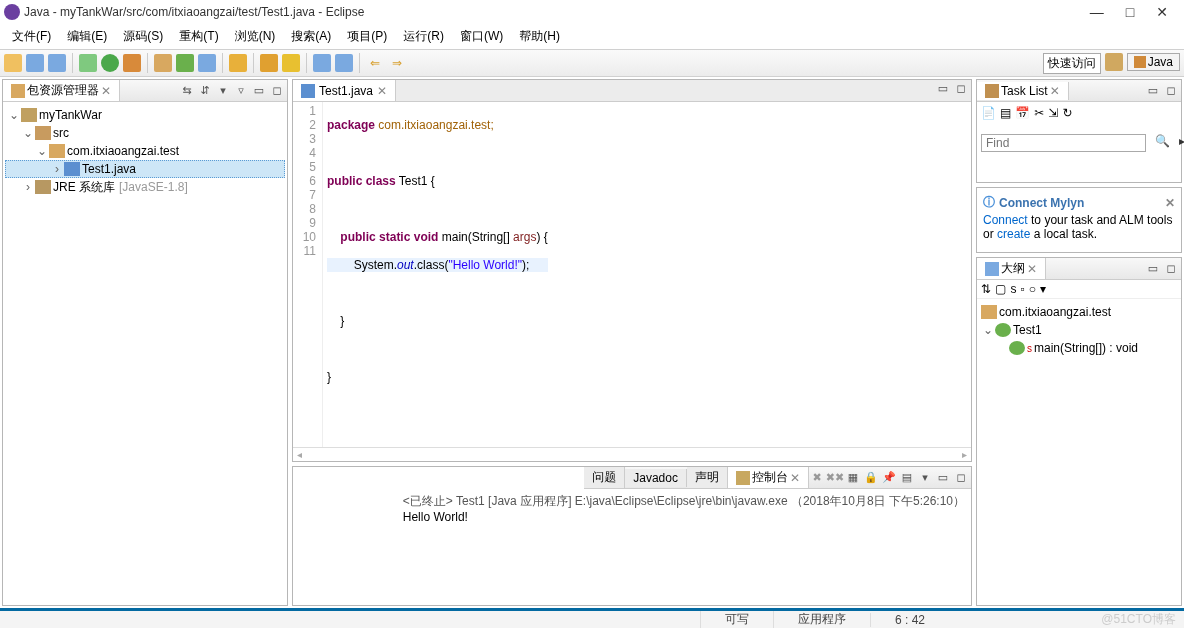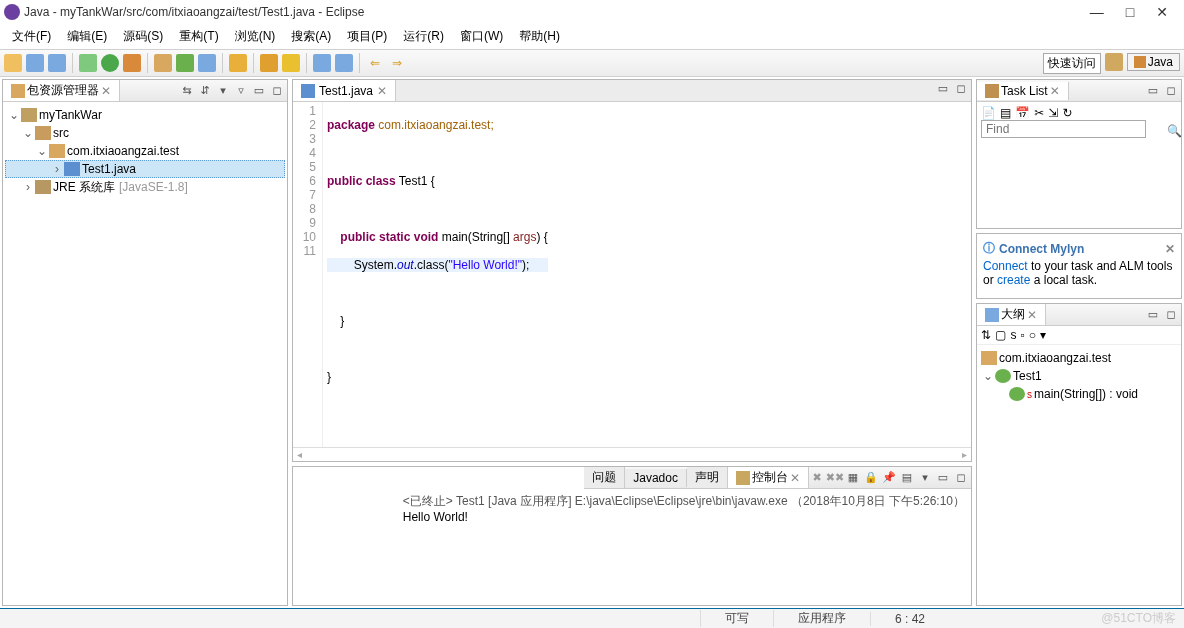--- a/index.html
+++ b/index.html
@@ -39,30 +39,30 @@
 .gutter { width:30px; text-align:right; color:#999; padding:2px 6px 2px 0; background:#fff; border-right:1px solid #eee; user-select:none; }
 .code { padding:2px 4px; white-space:pre; }
 .code .kw { color:#7f0055; font-weight:bold; }
 .code .str { color:#2a00ff; }
 .code .field { color:#0000c0; font-style:italic; }
 .code .pkg { color:#a16207; }
 .highlight-line { background:#e8f2fe; }
 .right-panel { width:210px; display:flex; flex-direction:column; }
 .right-panel .view { flex:initial; }
 .tasklist-body { padding:4px; }
-.find-row { display:flex; align-items:flex-end; gap:21px; margin-top:0; }
+.find-row { display:flex; align-items:flex-start; gap:9px; margin-top:14px; }
 .find-input { flex:1; border:1px solid #aaa; padding:1px 4px; }
 .links { color:#0066cc; cursor:pointer; }
 .mylyn-body { padding:6px; font-size:11.5px; }
 .mylyn-title { color:#3b73af; font-weight:bold; display:flex; align-items:center; gap:4px; }
 .outline-body { padding:4px; }
 .bottom-panel { height:140px;align-items:flex-end; }
 .console-body { flex:1; padding:4px 6px; font-family:Consolas,monospace; font-size:12px; overflow:auto; }
 .console-body .term-line { color:#555; }
-.statusbar { height:20px; border-top:1px solid #0369a1; display:flex; align-items:center; font-size:11px; color:#444; background:#f4f4f4; }
+.statusbar { height:20px; border-top:3px solid #0369a1; display:flex; align-items:center; font-size:11px; color:#444; background:#f4f4f4; }
 .statusbar .cell { padding:0 24px; border-left:1px solid #ddd; }
 .statusbar .water { margin-left:auto; padding-right:8px; color:#ccc; }
 .icn-pkg { background:#d8a860; }
 .icn-j { background:#5b8fd0; }
 .icn-src { background:#c89b5f; }
 .icn-proj { background:#c0a060; }
 .icn-lib { background:#b79862; }
 .icn-class { background:#6ab04c; border-radius:50%; }
 .ruler { height:14px; border-top:1px solid #ddd; position:relative;}
 .ruler .l,.ruler .r { position:absolute; top:1px; color:#aaa; font-size:10px;}
@@ -253,21 +253,21 @@
         </div>
       </div>
       <div class="console-body">
         <div class="term-line">&lt;已终止&gt; Test1 [Java 应用程序] E:\java\Eclipse\Eclipse\jre\bin\javaw.exe （2018年10月8日 下午5:26:10）</div>
         <div>Hello World!</div>
       </div>
     </div>
   </div>
 
   <div class="right-panel">
-    <div class="view" style="height:150px">
+    <div class="view" style="height:104px">
       <div class="view-header">
         <div class="view-tab">
           <div class="icn" style="background:#c09050;width:14px;height:14px"></div>
           <span>Task List</span>
           <span style="color:#888">✕</span>
         </div>
         <div class="view-actions">
           <span>▭</span>
           <span>◻</span>
         </div>

